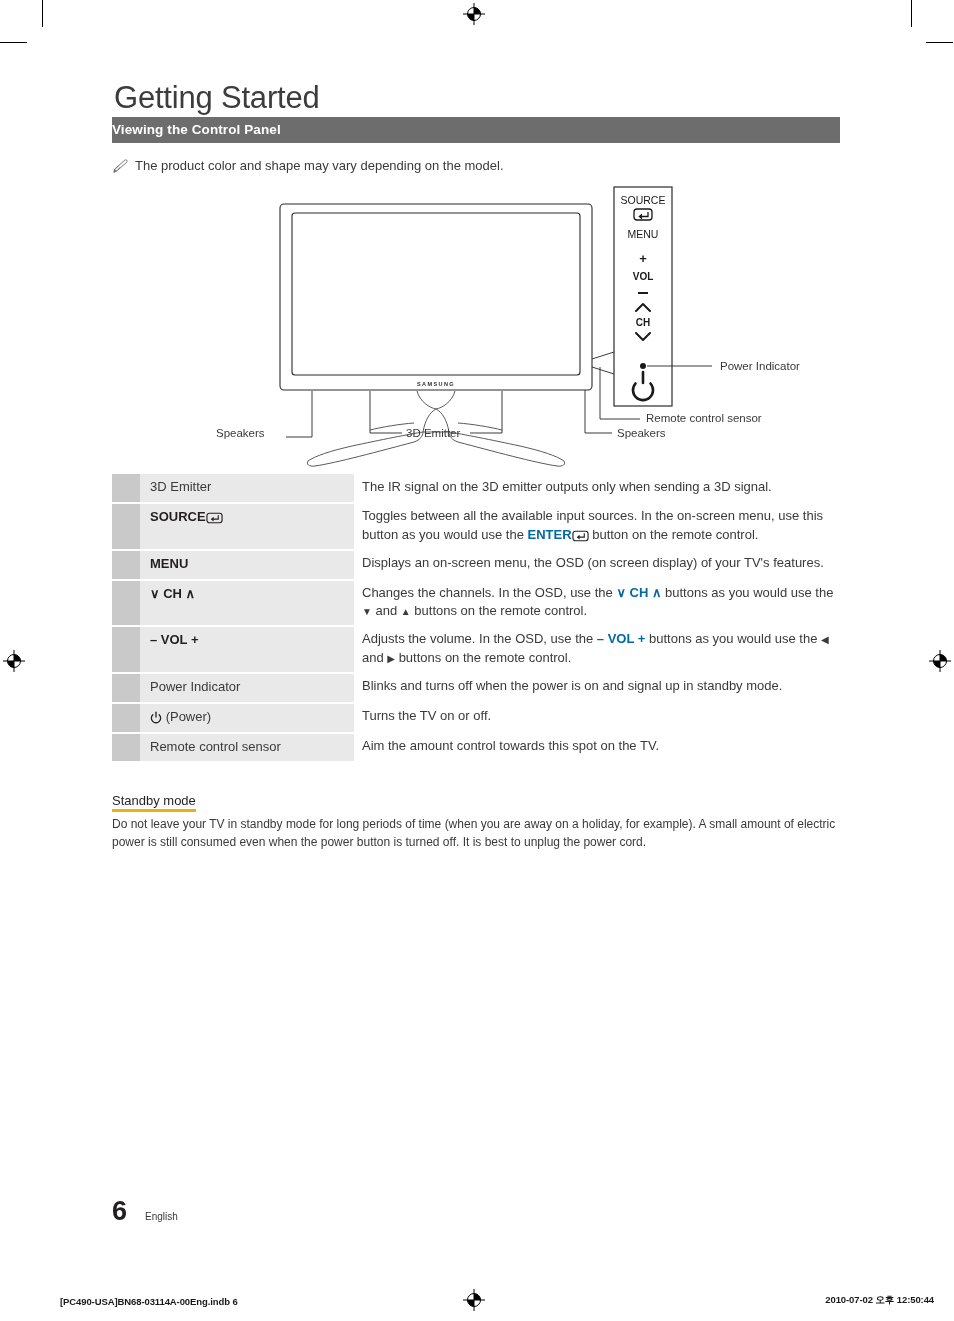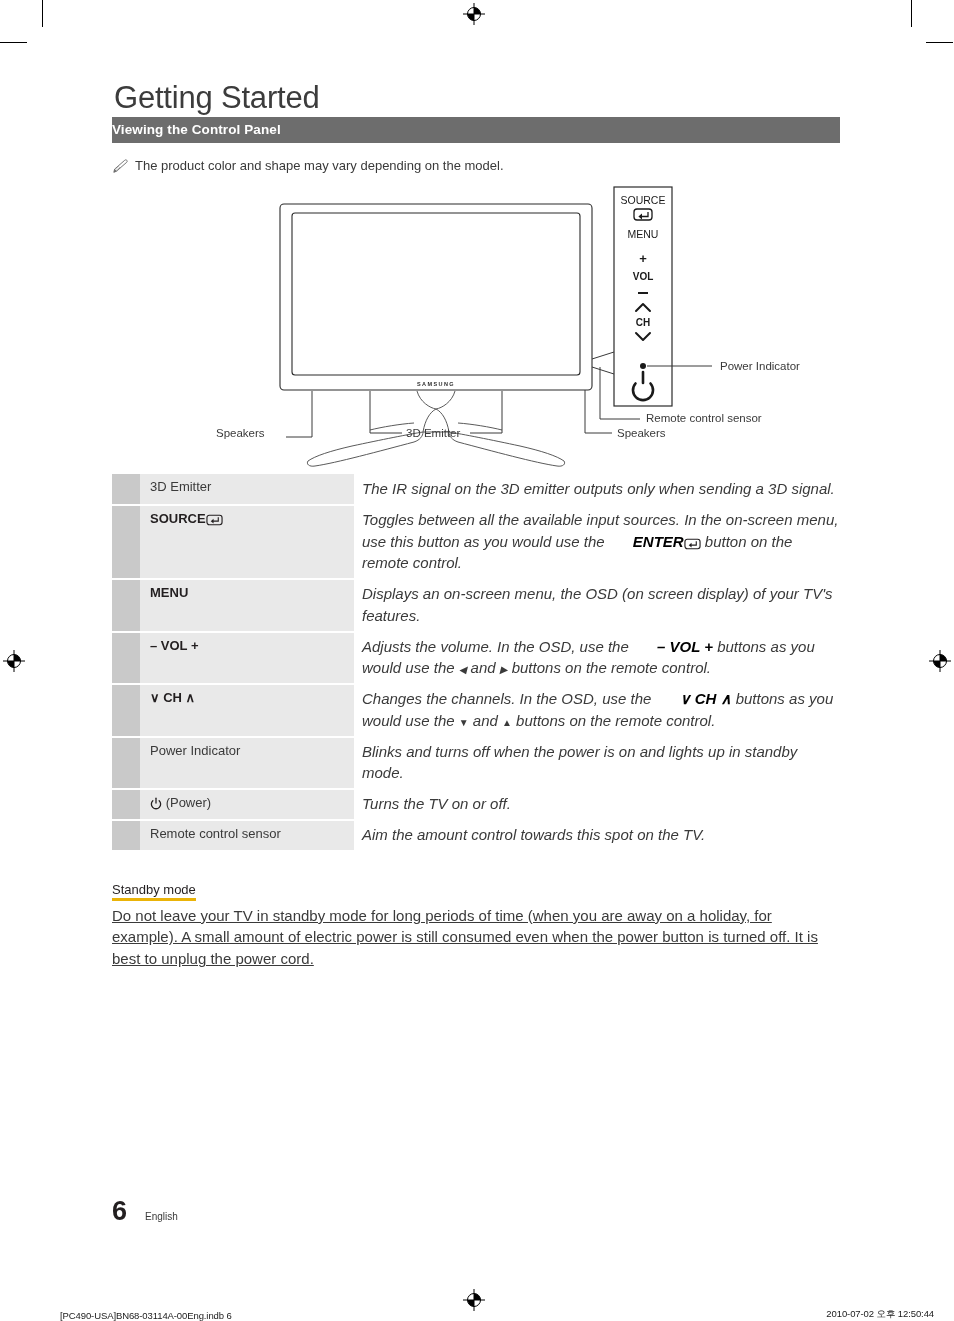--- a/index.html
+++ b/index.html
@@ -105,27 +105,26 @@
     width: 196px;
     background: #e9e9e9;
     border-bottom: 2px solid #ffffff;
     padding: 4px 8px 5px 10px;
     font-size: 13px;
     color: #3a3a3a;
     line-height: 1.45;
   }
   td.desc {
     padding: 4px 0 5px 8px;
-    font-size: 15px;
+    font-size: 13px;
     color: #3a3a3a;
     line-height: 1.45;
-    font-style: italic;
   }
   td.term.strong { font-weight: bold; color: #231f20; }
-  .kbd { font-weight: bold; color: #000000; white-space: nowrap; margin-left: 24px; }
+  .kbd { font-weight: bold; color: #0369a1; white-space: nowrap; }
 
   .gl { font-size: 12px; line-height: 1; }
   .gl-up::before    { content: "\25B2"; font-size: 10px; }
   .gl-down::before  { content: "\25BC"; font-size: 10px; }
   .gl-left::before  { content: "\25C0"; font-size: 10px; }
   .gl-right::before { content: "\25B6"; font-size: 10px; }
 
   svg.inline-ic { vertical-align: -3px; }
 
   
@@ -134,25 +133,24 @@
   }
   .standby-title {
     font-size: 13px;
     color: #231f20;
     display: inline-block;
     border-bottom: 3px solid #eab308;
     padding-bottom: 1px;
     margin-bottom: 4px;
   }
   .standby-body {
-    font-size: 15px;
+    font-size: 12px;
     color: #3a3a3a;
     line-height: 1.45;
     max-width: 728px;
-    text-decoration: underline;
   }
 
   
   .page-foot {
     position: absolute;
     left: 112px;
     bottom: 96px;
     display: flex;
     align-items: baseline;
     gap: 18px;
@@ -164,26 +162,27 @@
     line-height: 1;
   }
   .folio-lang {
     font-size: 10px;
     color: #3a3a3a;
   }
 
   
   .slug {
     position: absolute;
-    bottom: 0;
+    bottom: 14px;
     font-size: 9.5px;
     color: #1a1a1a;
     font-family: "Liberation Sans", sans-serif;
     letter-spacing: -0.1px;
     white-space: nowrap;
+    font-weight: bold;
   }
   .slug.left  { left: 60px; }
   .slug.right { right: 20px; }
 </style>
 </head>
 <body>
 
 <div class="mark v" style="left:42px;  top:0;     height:27px;"></div>
 <div class="mark h" style="left:0;    top:42px;  width:27px;"></div>
 <div class="mark v" style="left:911px;top:0;     height:27px;"></div>
@@ -340,38 +339,38 @@
       </tr>
 
       <tr>
         <td class="swatch"></td>
         <td class="term strong">MENU</td>
         <td class="desc">Displays an on-screen menu, the OSD (on screen display) of your TV's features.</td>
       </tr>
 
       <tr>
         <td class="swatch"></td>
+        <td class="term strong">∨ CH ∧</td>
+        <td class="desc">
+          Changes the channels. In the OSD, use the <span class="kbd">∨ CH ∧</span> buttons as you would use the <span class="gl gl-down"></span> and <span class="gl gl-up"></span> buttons on the remote control.
+        </td>
+      </tr>
+
+      <tr>
+        <td class="swatch"></td>
         <td class="term strong">– VOL +</td>
         <td class="desc">
           Adjusts the volume. In the OSD, use the <span class="kbd">– VOL +</span> buttons as you would use the <span class="gl gl-left"></span> and <span class="gl gl-right"></span> buttons on the remote control.
         </td>
       </tr>
 
       <tr>
         <td class="swatch"></td>
-        <td class="term strong">∨ CH ∧</td>
-        <td class="desc">
-          Changes the channels. In the OSD, use the <span class="kbd">∨ CH ∧</span> buttons as you would use the <span class="gl gl-down"></span> and <span class="gl gl-up"></span> buttons on the remote control.
-        </td>
-      </tr>
-
-      <tr>
-        <td class="swatch"></td>
         <td class="term">Power Indicator</td>
-        <td class="desc">Blinks and turns off when the power is on and lights up in standby mode.</td>
+        <td class="desc">Blinks and turns off when the power is on and signal up in standby mode.</td>
       </tr>
 
       <tr>
         <td class="swatch"></td>
         <td class="term">
           <svg class="inline-ic" width="12" height="13" viewBox="0 0 14 15">
               <path d="M3.3 4.3 A5.4 5.4 0 1 0 10.7 4.3" fill="none" stroke="#231f20" stroke-width="1.5" stroke-linecap="round"></path>
               <line x1="7" y1="1.3" x2="7" y2="7" stroke="#231f20" stroke-width="1.5" stroke-linecap="round"></line>
             </svg>
           <span>(Power)</span>

